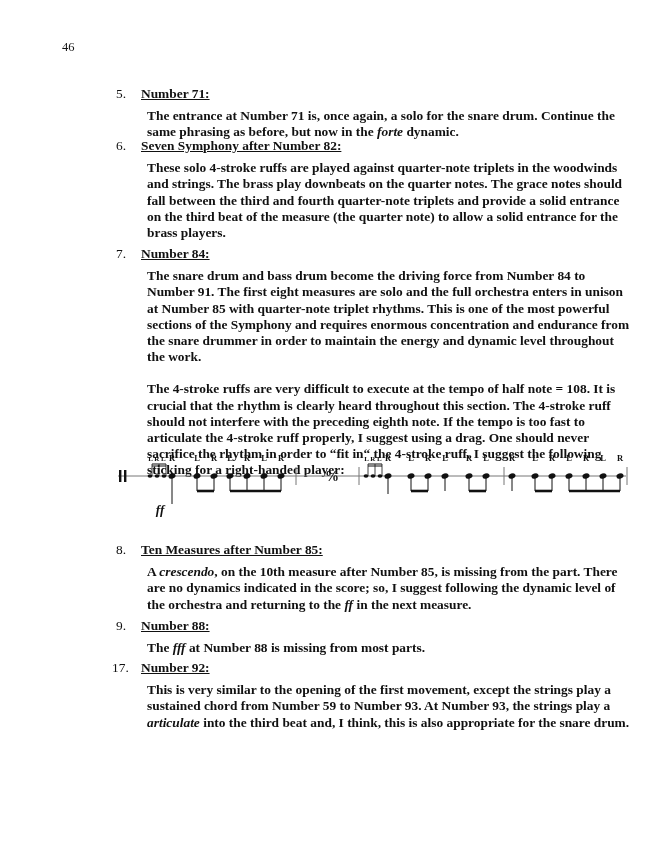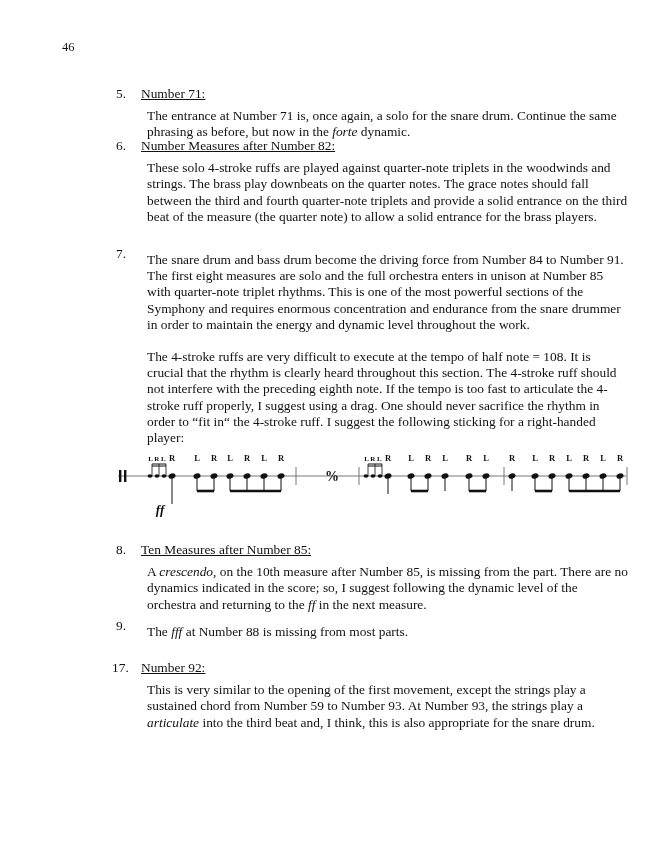--- a/index.html
+++ b/index.html
@@ -4,21 +4,21 @@
 <style>
   html, body { margin: 0; padding: 0; background: #ffffff; }
   body {
     width: 667px; height: 864px; position: relative; overflow: hidden;
     font-family: "Liberation Serif", "DejaVu Serif", serif;
     color: #111111; font-size: 13.4px;
   }
   .page-number { position: absolute; left: 62px; top: 40px; font-size: 12.5px; }
   .section { position: absolute; left: 116px; width: 520px; }
   .section .num { position: absolute; left: 0; top: 0; }
-  .section .body { margin-left: 25px; line-height: 16.2px; }
+  .section .body { margin-left: 25px; line-height: 16.2px; font-weight: bold; }
   .section .heading { text-decoration: underline; display: block; }
   .section p { margin: 6px; }
   .section p + p { margin-top: 16px; }
   i { font-style: italic; }
   #s5 { top: 86px; }
   #s6 { top: 138px; }
   #s7 { top: 246px; }
   #s8 { top: 542px; }
   #s9 { top: 618px; }
   #s10 { top: 660px; }
@@ -38,30 +38,31 @@
     <span class="heading">Number 71:</span>
     <div class="paras">
         <p><span>The entrance at Number 71 is, once again, a solo for the snare drum. Continue the same phrasing as before, but now in the </span><i>forte</i><span> dynamic.</span></p>
       </div>
   </div>
 </div>
 
 <div class="section" id="s6">
   <span class="num">6.</span>
   <div class="body">
-    <span class="heading">Number Measures after Number 82:</span>
+    <span class="heading">Seven Symphony after Number 82:</span>
     <div class="paras">
         <p><span>These solo 4-stroke ruffs are played against quarter-note triplets in the woodwinds and strings. The brass play downbeats on the quarter notes. The grace notes should fall between the third and fourth quarter-note triplets and provide a solid entrance on the third beat of the measure (the quarter note) to allow a solid entrance for the brass players.</span></p>
       </div>
   </div>
 </div>
 
 <div class="section" id="s7">
   <span class="num">7.</span>
   <div class="body">
+    <span class="heading">Number 84:</span>
     <div class="paras">
         <p><span>The snare drum and bass drum become the driving force from Number 84 to Number 91. The first eight measures are solo and the full orchestra enters in unison at Number 85 with quarter-note triplet rhythms. This is one of the most powerful sections of the Symphony and requires enormous concentration and endurance from the snare drummer in order to maintain the energy and dynamic level throughout the work.</span></p>
         <p><span>The 4-stroke ruffs are very difficult to execute at the tempo of half note = 108. It is crucial that the rhythm is clearly heard throughout this section. The 4-stroke ruff should not interfere with the preceding eighth note. If the tempo is too fast to articulate the 4-stroke ruff properly, I suggest using a drag. One should never sacrifice the rhythm in order to “fit in“ the 4-stroke ruff. I suggest the following sticking for a right-handed player:</span></p>
       </div>
   </div>
 </div>
 
 <div class="notation">
   <svg id="notation-svg" viewBox="0 0 520 72">
       <line x1="8" y1="28" x2="516" y2="28" stroke="#777" stroke-width="1"></line>
@@ -166,20 +167,21 @@
     <span class="heading">Ten Measures after Number 85:</span>
     <div class="paras">
         <p><span>A </span><i>crescendo</i><span>, on the 10th measure after Number 85, is missing from the part. There are no dynamics indicated in the score; so, I suggest following the dynamic level of the orchestra and returning to the </span><i>ff</i><span> in the next measure.</span></p>
       </div>
   </div>
 </div>
 
 <div class="section" id="s9">
   <span class="num">9.</span>
   <div class="body">
+    <span class="heading">Number 88:</span>
     <div class="paras">
         <p><span>The </span><i>fff</i><span> at Number 88 is missing from most parts.</span></p>
       </div>
   </div>
 </div>
 
 <div class="section" id="s10">
   <span class="num">17.</span>
   <div class="body">
     <span class="heading">Number 92:</span>

